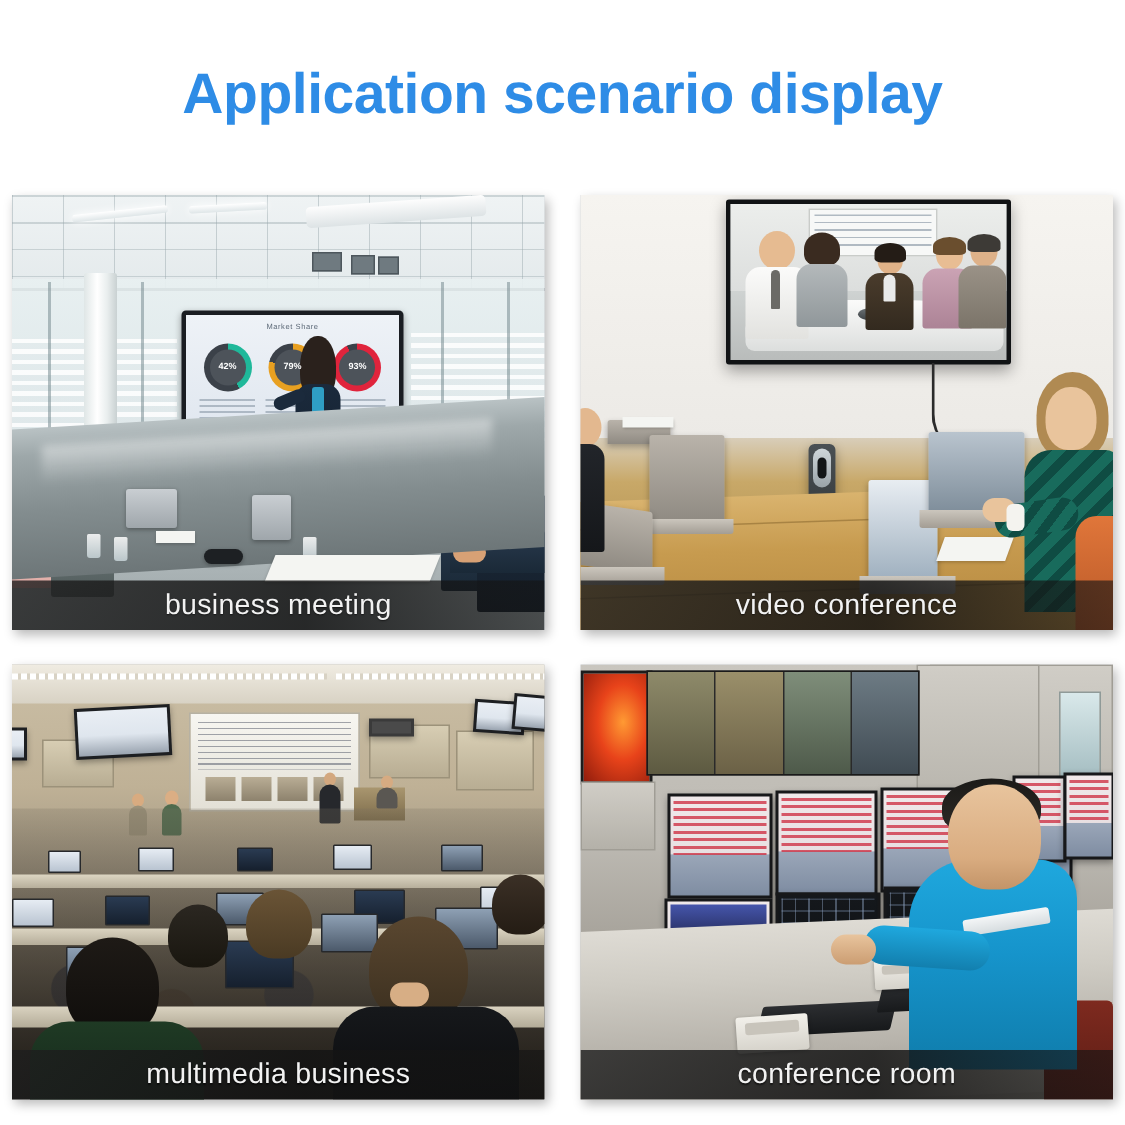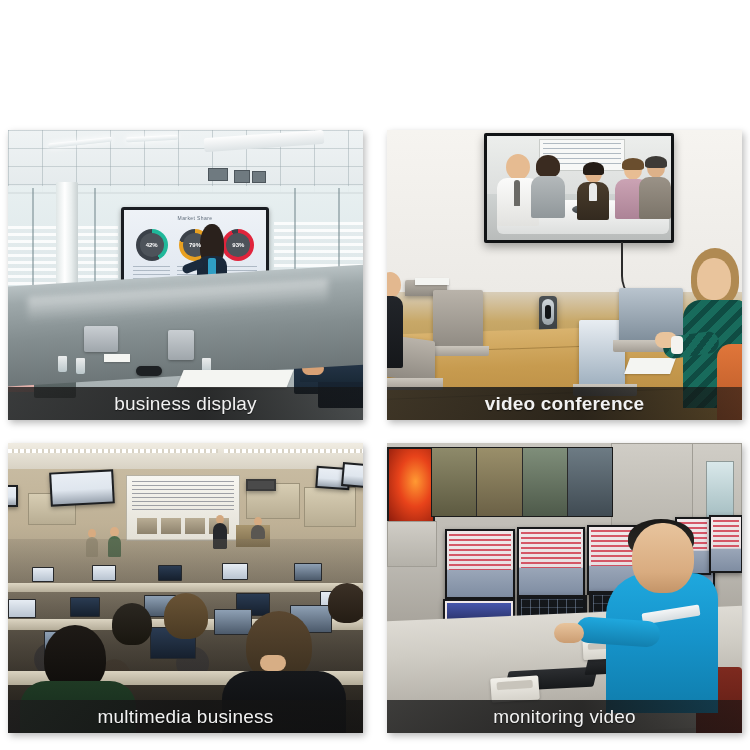--- a/index.html
+++ b/index.html
@@ -45,21 +45,21 @@
   }
   .panel {
     position: absolute;
     width: 355px;
     height: 290px;
     overflow: hidden;
     box-shadow: 2px 3px 7px rgba(0,0,0,0.28);
     background: #cfd4d8;
   }
   .panel.p0 { left: 0;     top: 0;   }
-  .panel.p1 { left: 379px; top: 0; font-weight: bold;   }
+  .panel.p1 { left: 379px; top: 0;   }
   .panel.p2 { left: 0;     top: 313px; }
   .panel.p3 { left: 379px; top: 313px; }
 
   .photo {
     position: absolute;
     inset: 0;
     overflow: hidden;
   }
 
   .caption-bar {
@@ -446,20 +446,21 @@
     position:absolute; right:8px; top:18px; width:26px; height:62px;
     background: linear-gradient(to bottom,#d9e8ea,#9fb9bd);
     border:1px solid #8f9a98;
   }
 </style>
 </head>
 <body>
 
 <div class="page">
 
+  <div class="page-title">Application scenario display</div>
 
   <div class="grid">
 
     <div class="panel p0">
       <div class="photo">
         <div class="bm-bg"></div>
 
         <div class="bm-ceiling">
           <div class="bm-ceil-grid"></div>
         </div>
@@ -547,21 +548,21 @@
         <div class="bm-laptop" style="left:76px;top:196px;width:34px;height:26px;"></div>
         <div class="bm-laptop" style="left:160px;top:200px;width:26px;height:30px;"></div>
         <div class="bm-glass" style="left:50px;top:226px;"></div>
         <div class="bm-glass" style="left:68px;top:228px;"></div>
         <div class="bm-glass" style="left:194px;top:228px;"></div>
         <div class="bm-paper" style="left:172px;top:240px;width:110px;height:18px;transform:skewX(-22deg);"></div>
         <div class="bm-paper" style="left:96px;top:224px;width:26px;height:8px;"></div>
         <div class="bm-laptop" style="left:128px;top:236px;width:26px;height:10px;border-radius:6px;background:#1d2023;"></div>
 
         <div class="caption-bar">
-          <span class="caption-text">business display</span>
+          <span class="caption-text">business meeting</span>
         </div>
       </div>
     </div>
 
     <div class="panel p1">
       <div class="photo">
         <div class="vc-bg"></div>
         <div class="vc-wall"></div>
 
         <div class="vc-tv">
@@ -840,19 +841,19 @@
           <div class="mr-op-body">
             <div class="mr-op-stripe"></div>
           </div>
           <div class="mr-op-hair"></div>
           <div class="mr-op-head"></div>
           <div class="mr-op-arm"></div>
           <div class="mr-op-hand"></div>
         </div>
 
         <div class="caption-bar">
-          <span class="caption-text">monitoring video</span>
+          <span class="caption-text">conference room</span>
         </div>
       </div>
     </div>
 
   </div>
 </div>
 
 </body></html>

